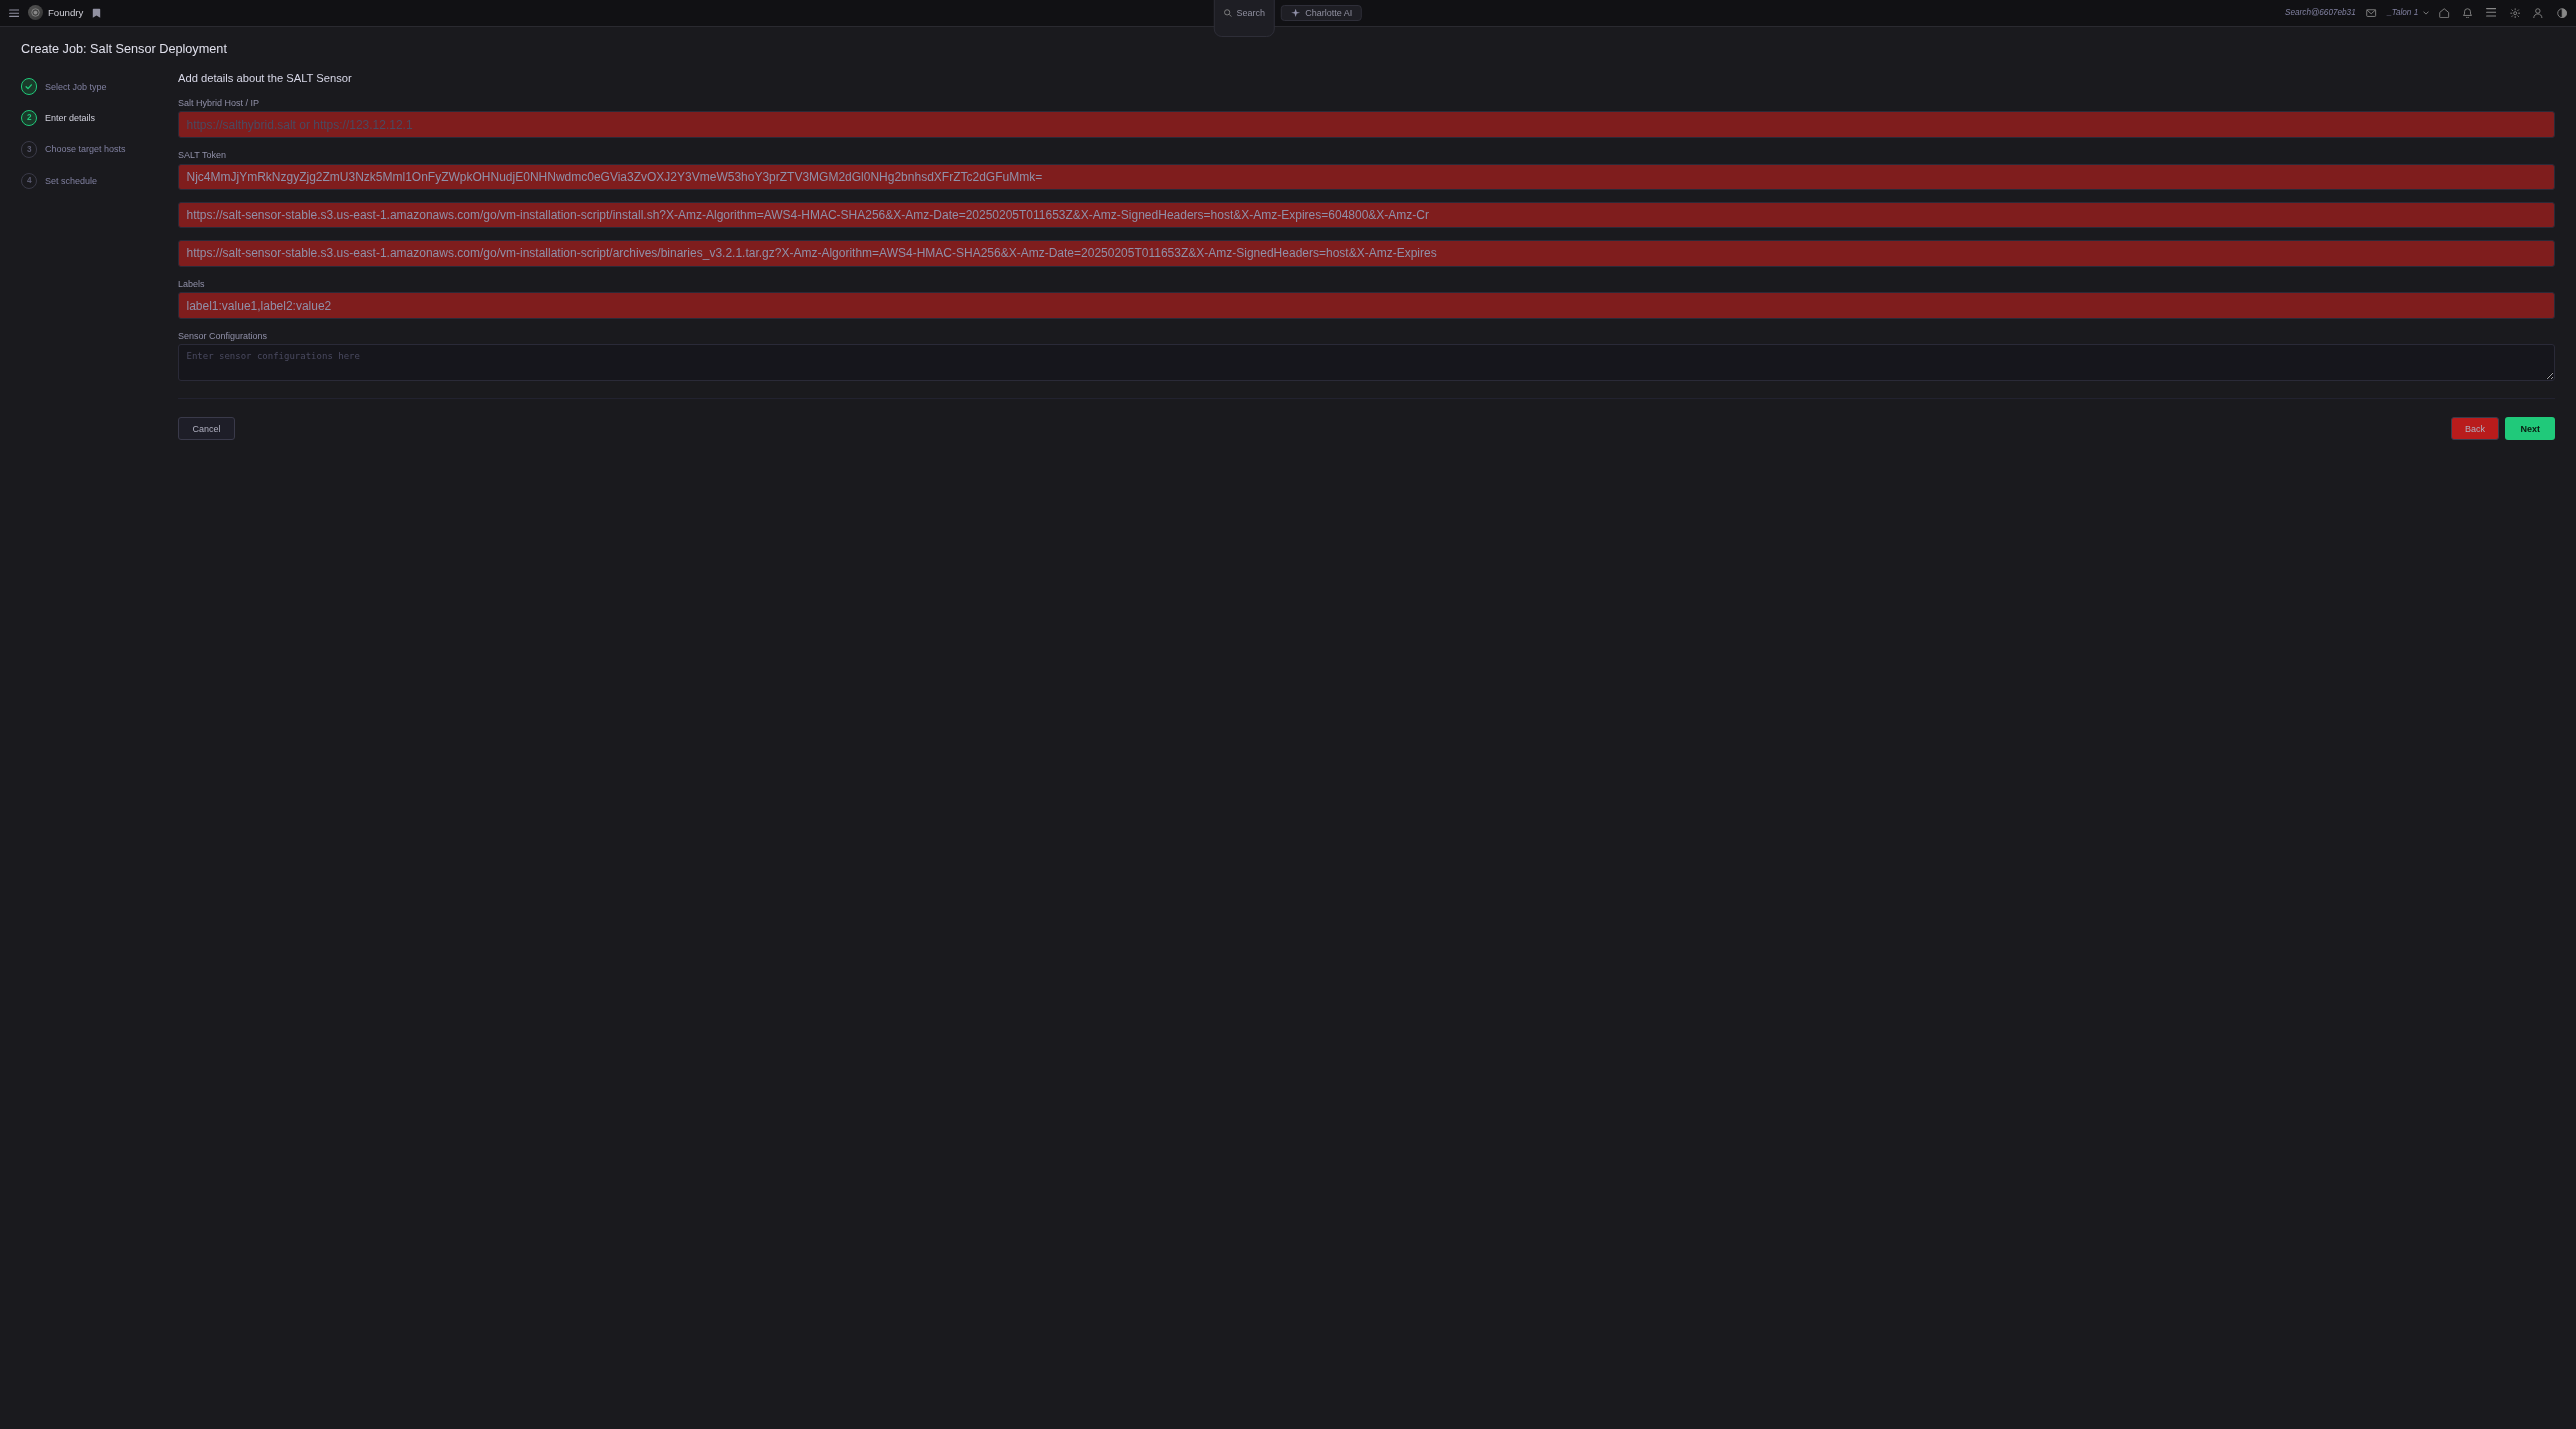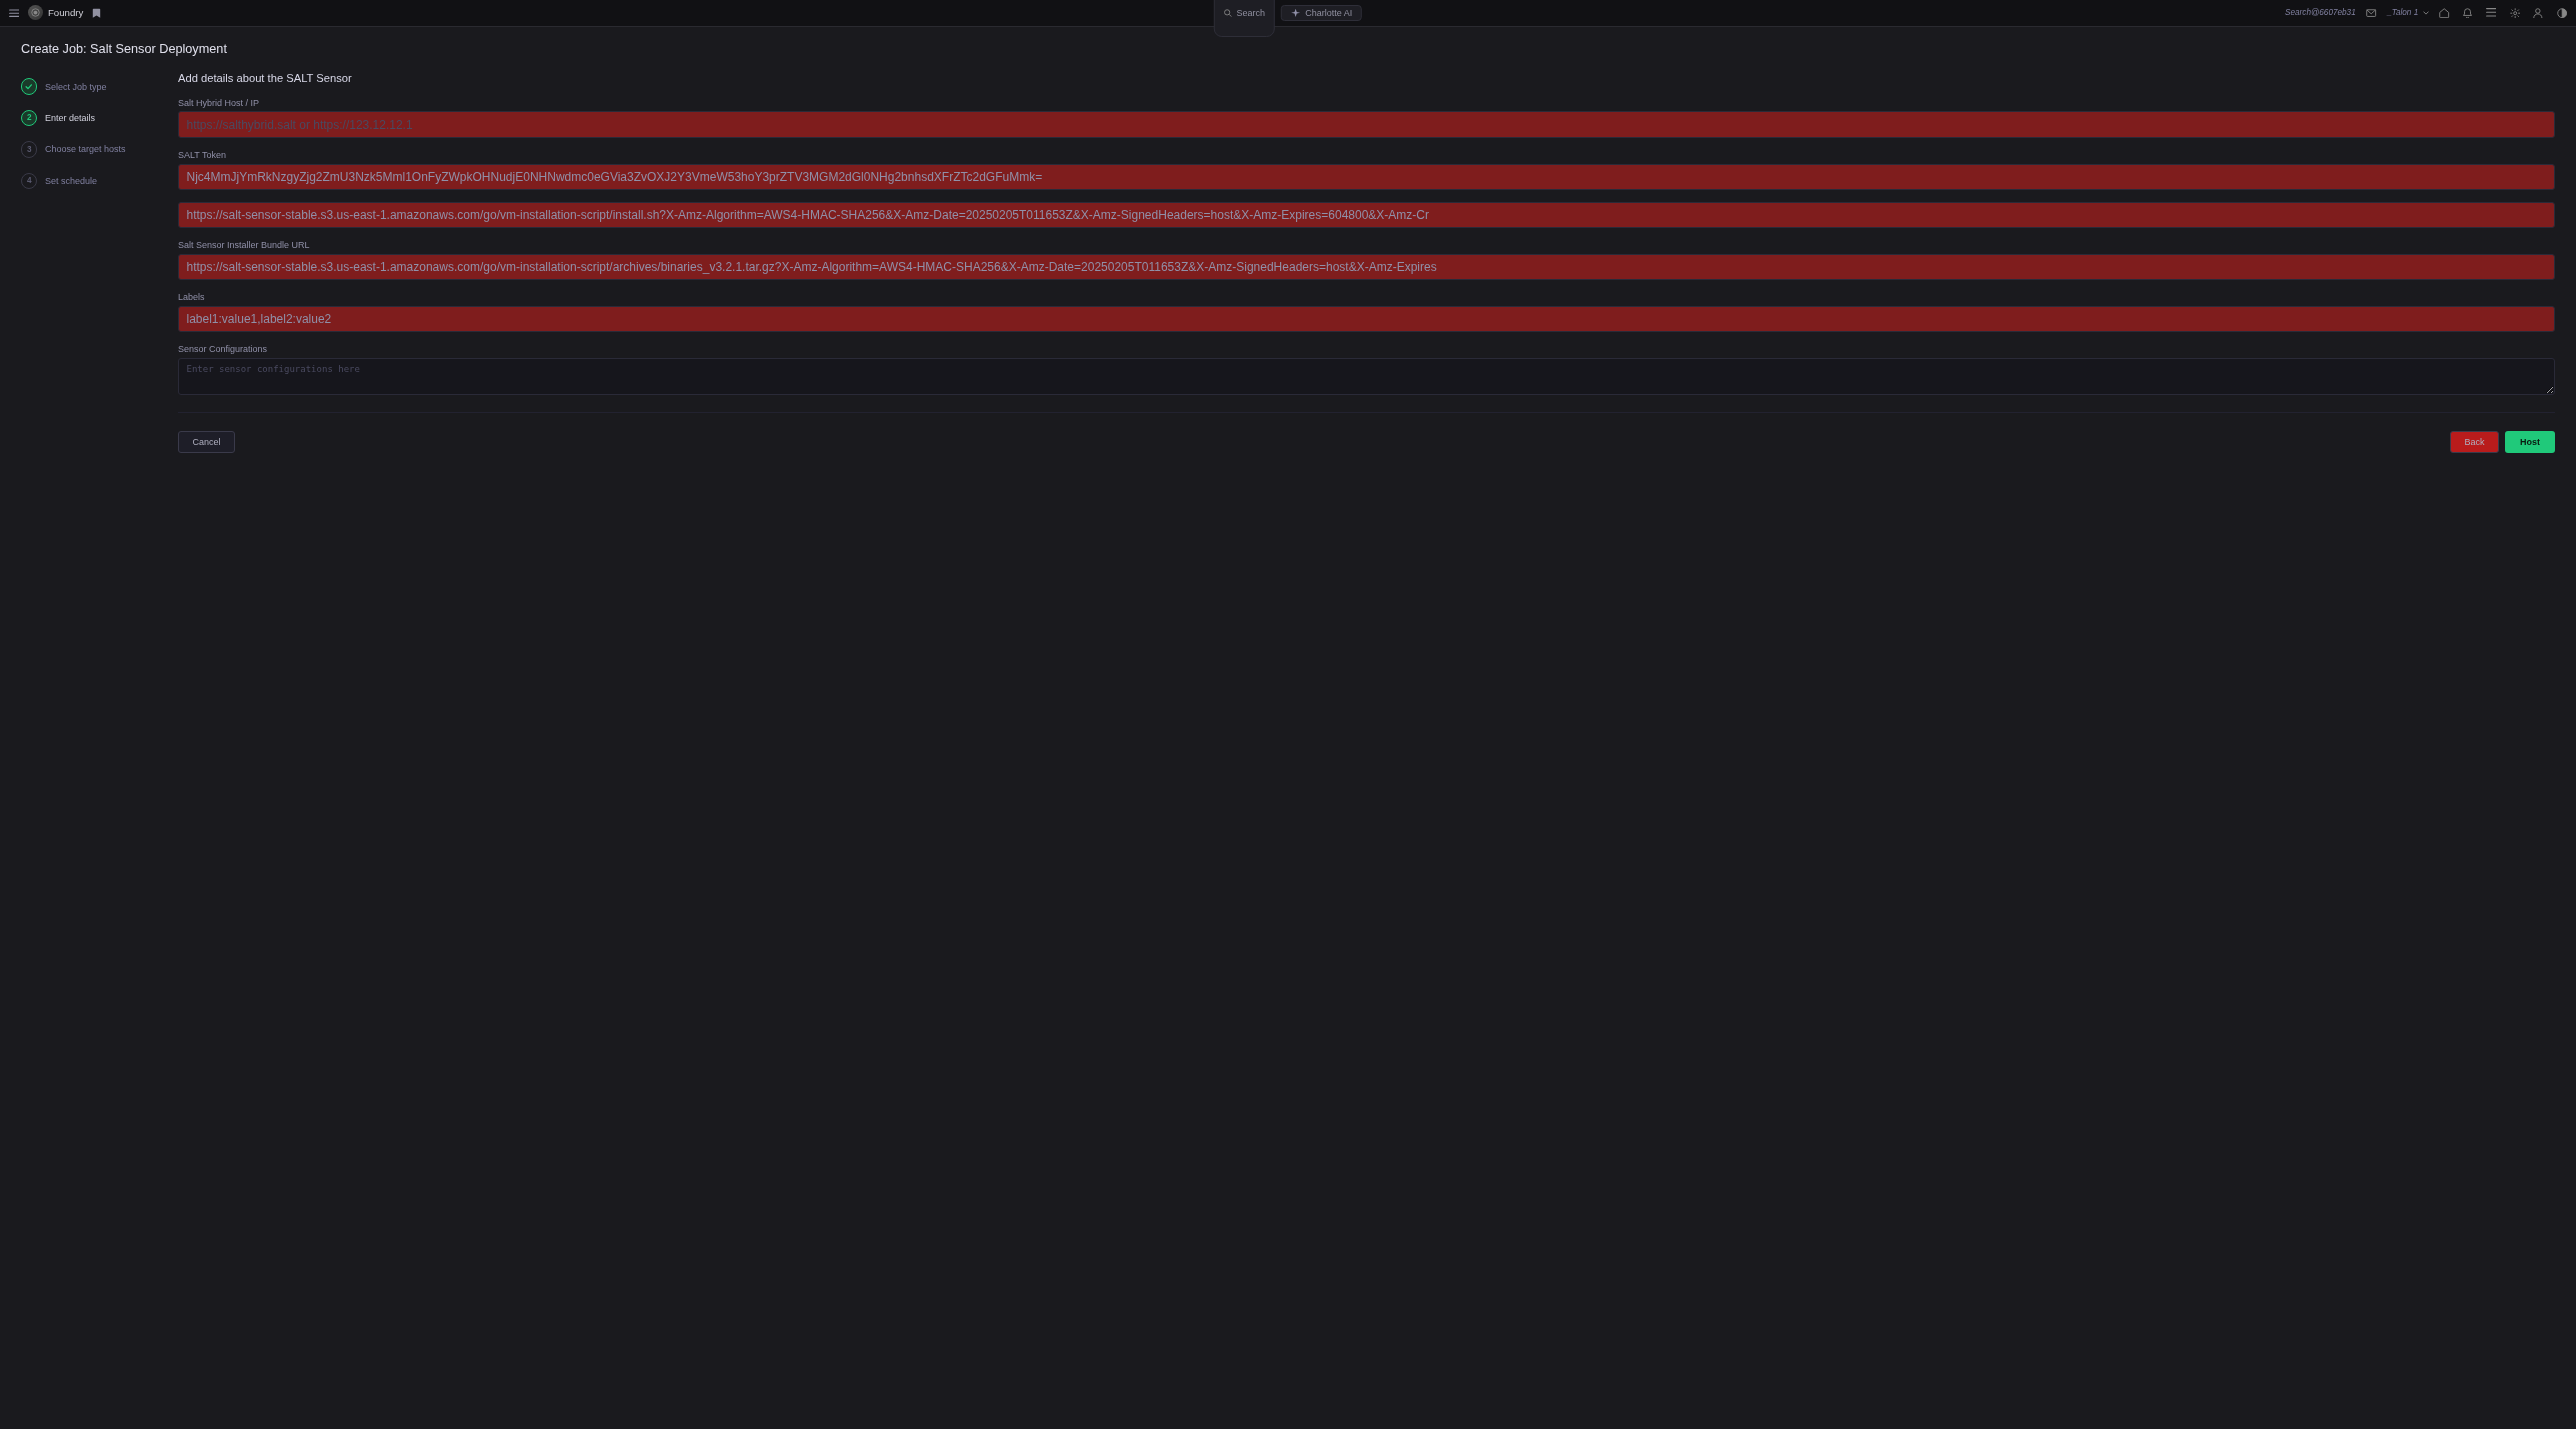--- a/index.html
+++ b/index.html
@@ -441,40 +441,39 @@
       <div class="form-group">
         <label class="form-label">SALT Token</label>
         <input class="form-input" type="text" value="Njc4MmJjYmRkNzgyZjg2ZmU3Nzk5Mml1OnFyZWpkOHNudjE0NHNwdmc0eGVia3ZvOXJ2Y3VmeW53hoY3prZTV3MGM2dGl0NHg2bnhsdXFrZTc2dGFuMmk=" style="">
       </div>
 
       <div class="form-group">
         <input class="form-input" type="text" value="https://salt-sensor-stable.s3.us-east-1.amazonaws.com/go/vm-installation-script/install.sh?X-Amz-Algorithm=AWS4-HMAC-SHA256&amp;X-Amz-Date=20250205T011653Z&amp;X-Amz-SignedHeaders=host&amp;X-Amz-Expires=604800&amp;X-Amz-Cr" style="">
       </div>
 
       <div class="form-group">
-        <label class="form-label">Salt Sensor Installer Bundle URL</label>
         <input class="form-input" type="text" value="https://salt-sensor-stable.s3.us-east-1.amazonaws.com/go/vm-installation-script/archives/binaries_v3.2.1.tar.gz?X-Amz-Algorithm=AWS4-HMAC-SHA256&amp;X-Amz-Date=20250205T011653Z&amp;X-Amz-SignedHeaders=host&amp;X-Amz-Expires" style="">
       </div>
 
       <div class="form-group">
         <label class="form-label">Labels</label>
         <input class="form-input" type="text" value="label1:value1,label2:value2" style="">
       </div>
 
       <div class="form-group">
         <label class="form-label">Sensor Configurations</label>
         <textarea class="form-textarea" placeholder="Enter sensor configurations here" style=""></textarea>
       </div>
 
       <hr class="divider-line">
 
       <div class="btn-row">
         <button class="btn-cancel">Cancel</button>
         <div class="btn-right">
           <button class="btn-back">Back</button>
-          <button class="btn-next">Host</button>
+          <button class="btn-next">Next</button>
         </div>
       </div>
     </main>
 
   </div>
 </div>
 
 
 </body></html>

